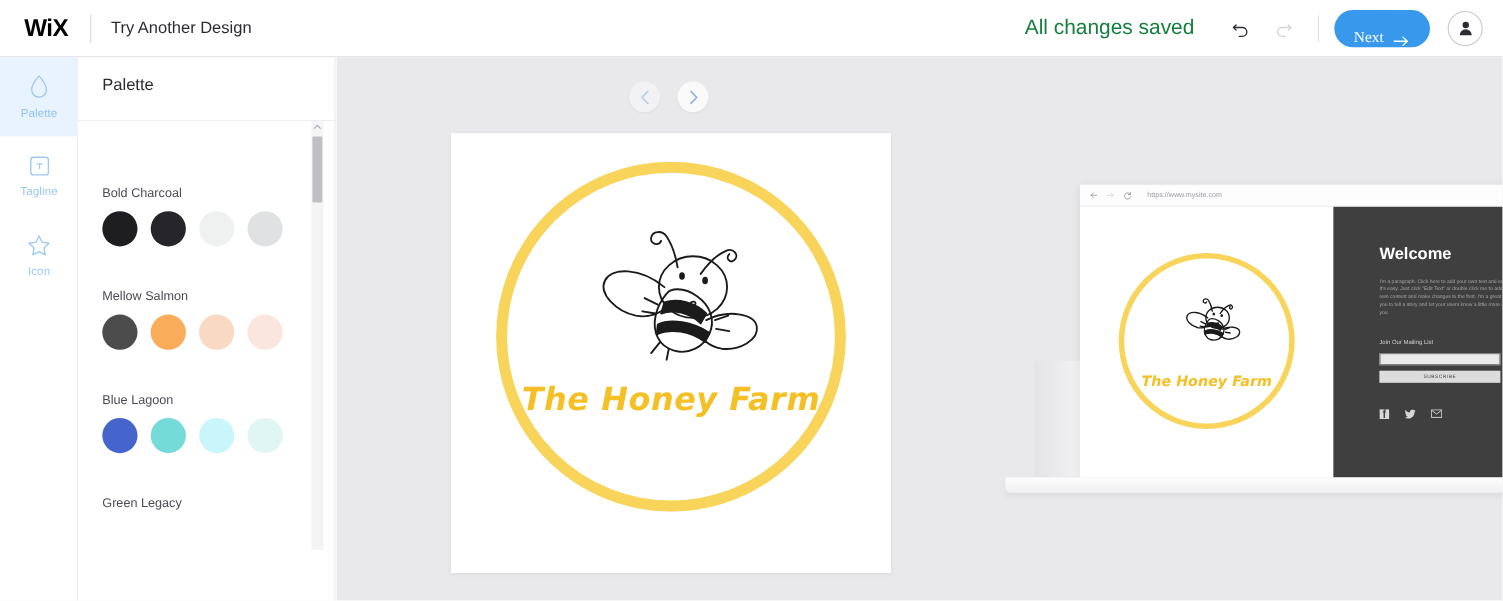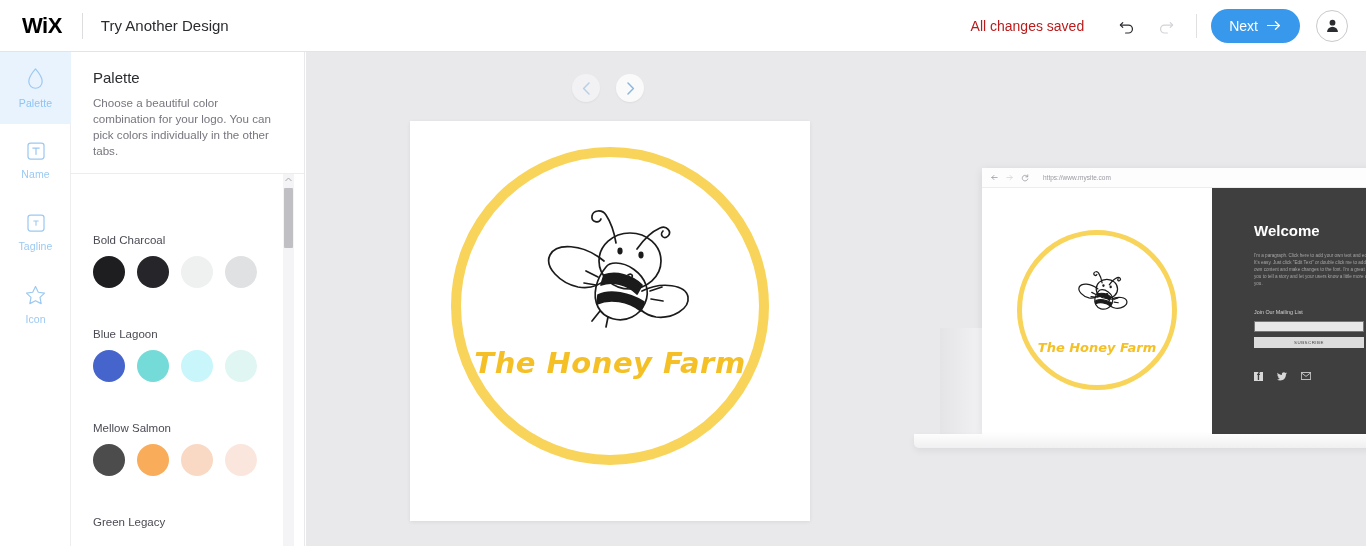--- a/index.html
+++ b/index.html
@@ -32,33 +32,33 @@
     background: #dddde0;
     margin: 0 18px 0 20px;
   }
   .try-design {
     font-size: 15px; color: #2b2c30;
   }
   .topbar-right {
     margin-left: auto; display: flex; align-items: center;
     margin-right: 18px;
   }
-  .saved-text { font-size: 14px; color: #b91c1c; margin-right: 28px; }
+  .saved-text { font-size: 19px; color: #15803d; margin-right: 28px; }
   .icon-btn {
     width: 30px; height: 30px;
     display: flex; align-items: center; justify-content: center;
     margin-right: 8px; cursor: pointer;
   }
   .vdiv { width: 1px; height: 24px; background: #e0e0e3; margin: 0 14px 0 8px; }
   .next-btn {
     height: 34px; min-width: 78px;
     background: #3899ec; color: #fff;
     border: none; border-radius: 17px;
-    font-size: 14px; font-family: Liberation Sans, sans-serif;
-    display: flex; align-items: center; justify-content: center;
+    font-size: 14px; font-family: Liberation Serif, serif;
+    display: flex; align-items: flex-end; justify-content: center;
     gap: 9px; padding: 0 18px; cursor: pointer;
   }
   .avatar-btn {
     width: 32px; height: 32px; border-radius: 50%;
     border: 1px solid #c9c9cf; margin-left: 16px;
     display: flex; align-items: center; justify-content: center;
     background: #fff; cursor: pointer;
   }
 
   
@@ -273,27 +273,20 @@
 
   <div class="rail">
 
     <div class="rail-item active" style="background: rgb(232, 243, 254);">
       <svg width="21" height="24" viewBox="0 0 22 25">
         <path d="M11 2 C11 2 4 10 4 15.2 A7 7 0 0 0 18 15.2 C18 10 11 2 11 2 Z" fill="none" stroke="#9cc9f2" stroke-width="1.25" stroke-linejoin="round"></path>
       </svg>
       <span class="rail-label">Palette</span>
     </div>
 
-    <div class="rail-item">
-      <svg width="22" height="22" viewBox="0 0 22 22">
-        <rect x="3" y="3" width="16" height="16" rx="2.5" fill="none" stroke="#9cc9f2" stroke-width="1.25"></rect>
-        <path d="M7.8 8 H14.2 M11 8 V14.3" fill="none" stroke="#9cc9f2" stroke-width="1.25" stroke-linecap="round"></path>
-      </svg>
-      <span class="rail-label">Name</span>
-    </div>
 
     <div class="rail-item">
       <svg width="22" height="22" viewBox="0 0 22 22">
         <rect x="3" y="3" width="16" height="16" rx="2.5" fill="none" stroke="#9cc9f2" stroke-width="1.25"></rect>
         <path d="M8.8 9 H13.2 M11 9 V13.3" fill="none" stroke="#9cc9f2" stroke-width="1.1" stroke-linecap="round"></path>
       </svg>
       <span class="rail-label">Tagline</span>
     </div>
 
     <div class="rail-item">
@@ -302,52 +295,51 @@
       </svg>
       <span class="rail-label">Icon</span>
     </div>
 
 
   </div>
 
   <div class="panel">
     <div class="panel-head">
       <div class="panel-title">Palette</div>
-      <div class="panel-desc">Choose a beautiful color combination for your logo. You can pick colors individually in the other tabs.</div>
     </div>
 
     <div class="panel-body">
 
       <div class="pal-group">
         <div class="pal-name">Bold Charcoal</div>
         <div class="pal-swatches">
           <div class="sw" style="background: rgb(30, 30, 33);"></div>
           <div class="sw" style="background: rgb(38, 38, 42);"></div>
           <div class="sw" style="background: rgb(239, 240, 240);"></div>
           <div class="sw" style="background: rgb(224, 225, 226);"></div>
         </div>
       </div>
 
       <div class="pal-group">
+        <div class="pal-name">Mellow Salmon</div>
+        <div class="pal-swatches">
+          <div class="sw" style="background: rgb(76, 76, 76);"></div>
+          <div class="sw" style="background: rgb(249, 173, 91);"></div>
+          <div class="sw" style="background: rgb(249, 217, 195);"></div>
+          <div class="sw" style="background: rgb(251, 230, 221);"></div>
+        </div>
+      </div>
+
+      <div class="pal-group">
         <div class="pal-name">Blue Lagoon</div>
         <div class="pal-swatches">
           <div class="sw" style="background: rgb(69, 101, 205);"></div>
           <div class="sw" style="background: rgb(116, 219, 216);"></div>
           <div class="sw" style="background: rgb(200, 246, 251);"></div>
           <div class="sw" style="background: rgb(223, 246, 243);"></div>
-        </div>
-      </div>
-
-      <div class="pal-group">
-        <div class="pal-name">Mellow Salmon</div>
-        <div class="pal-swatches">
-          <div class="sw" style="background: rgb(76, 76, 76);"></div>
-          <div class="sw" style="background: rgb(249, 173, 91);"></div>
-          <div class="sw" style="background: rgb(249, 217, 195);"></div>
-          <div class="sw" style="background: rgb(251, 230, 221);"></div>
         </div>
       </div>
 
 
       <div class="pal-group">
         <div class="pal-name">Green Legacy</div>
 
       </div>
 
       <div class="scrollbar">

